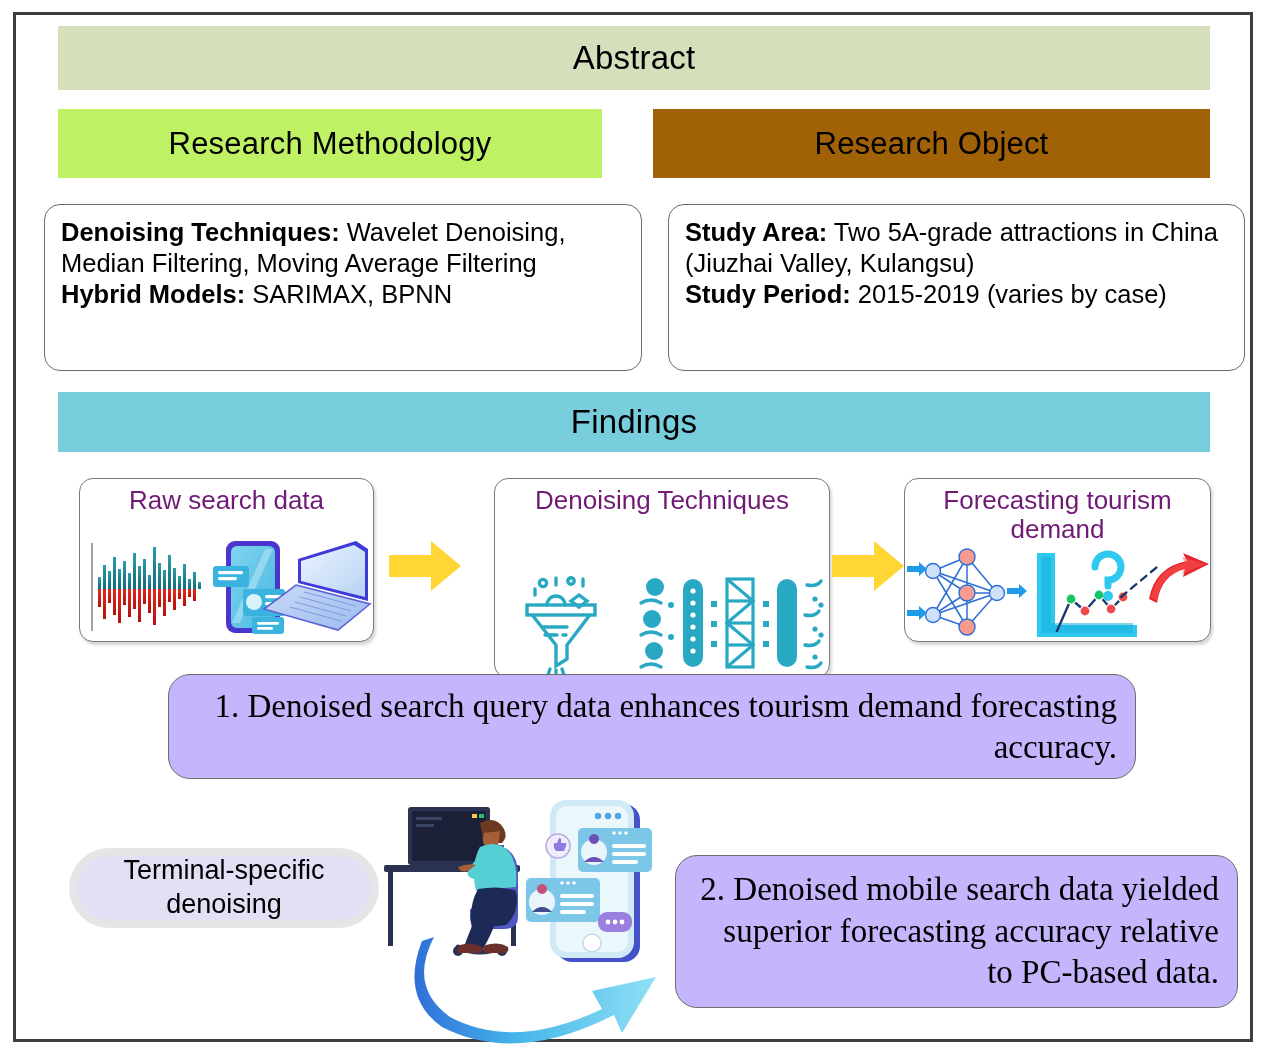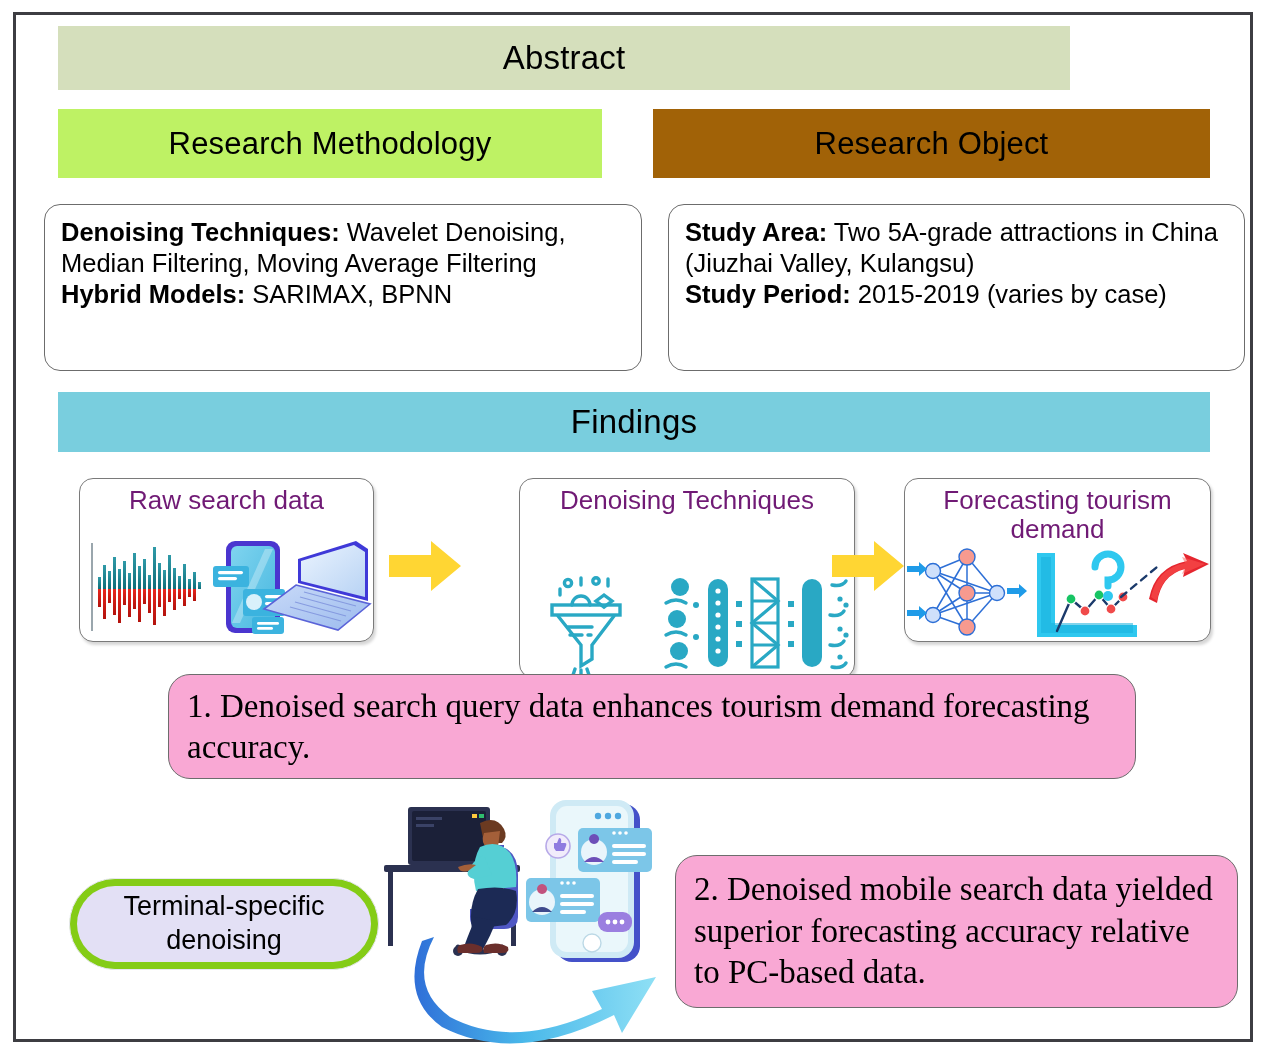--- a/index.html
+++ b/index.html
@@ -28,21 +28,21 @@
     position: absolute;
     display: flex;
     align-items: center;
     justify-content: center;
     font-size: 33px;
     color: #000000;
     letter-spacing: 0.2px;
     font-family: "Liberation Sans", sans-serif;
   }
   #abstract-banner {
-    left: 42px; top: 11px; width: 1012px; height: 64px;
+    left: 42px; top: 11px; width: 1152px; height: 64px;
     background: #d5dfbc;
   }
   #methodology-banner {
     left: 42px; top: 94px; width: 544px; height: 69px;
     background: #bef264;
     font-size: 31px;
   }
   #object-banner {
     left: 637px; top: 94px; width: 557px; height: 69px;
     background: #a16207;
@@ -72,21 +72,21 @@
   .stepbox {
     position: absolute;
     border: 1.6px solid #7a7a7a;
     border-radius: 14px;
     background: #ffffff;
     box-sizing: border-box;
     box-shadow: 2px 3px 3px rgba(0,0,0,0.16);
     overflow: hidden;
   }
   #step-raw      { left: 63px;  top: 463px; width: 295px; height: 164px; }
-  #step-denoise  { left: 503px; top: 463px; width: 336px; height: 200px; }
+  #step-denoise  { left: 478px; top: 463px; width: 336px; height: 200px; }
   #step-forecast { left: 888px; top: 463px; width: 307px; height: 164px; }
   .steptitle {
     position: absolute;
     left: 0; right: 0; top: 7px;
     text-align: center;
     font-size: 26px;
     color: #701a75;
     line-height: 1.12;
   }
   .stepart {
@@ -99,45 +99,45 @@
     position: absolute;
     width: 72px; height: 58px;
   }
   #arrow-1 { left: 373px; top: 522px; }
   #arrow-2 { left: 816px; top: 522px; }
   
   .finding {
     position: absolute;
     border: 1.6px solid #6d6d6d;
     border-radius: 22px;
-    background: #f9a8d4;
+    background: #c4b5fd;
     box-sizing: border-box;
     font-family: "Liberation Serif", serif;
     color: #000000;
-    text-align: left;
+    text-align: right;
     display: flex;
     align-items: center;
     justify-content: center;
     padding: 6px 18px;
   }
   #finding-1 {
     left: 152px; top: 659px; width: 968px; height: 105px;
     font-size: 33px; line-height: 1.22;
   }
   #finding-2 {
     left: 659px; top: 840px; width: 563px; height: 153px;
     font-size: 33px; line-height: 1.26;
   }
   
   #terminal-pill-wrap {
     position: absolute;
-    left: 53px; top: 863px; width: 310px; height: 92px;
+    left: 53px; top: 833px; width: 310px; height: 80px;
     border: 1.5px solid #e7e7f2;
     border-radius: 60px;
-    background: #84cc16;
+    background: #e5e5e5;
     box-sizing: border-box;
     padding: 7px;
   }
   #terminal-pill {
     width: 100%; height: 100%;
     border-radius: 55px;
     background: #e3e0f5;
     display: flex;
     align-items: center;
     justify-content: center;

